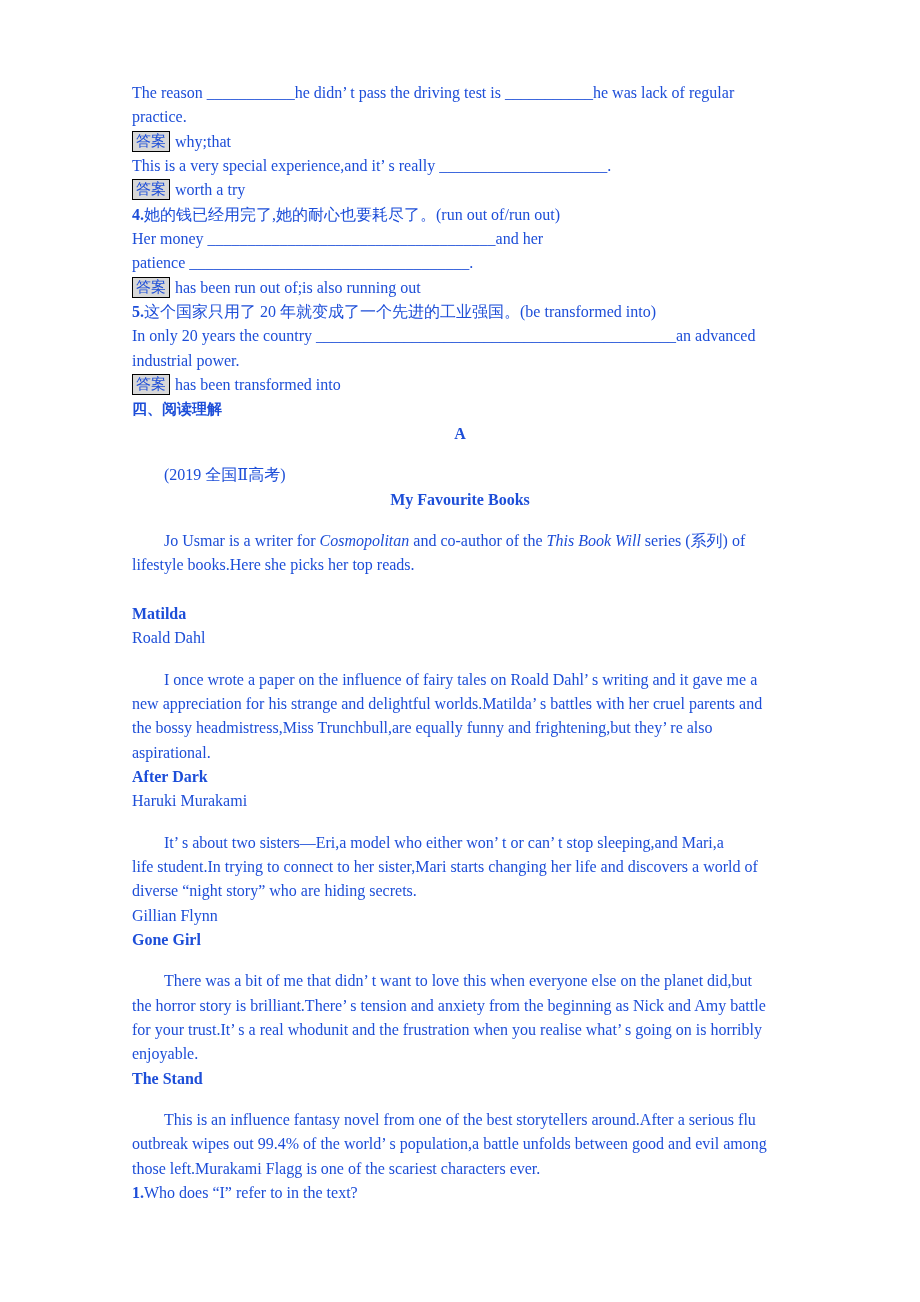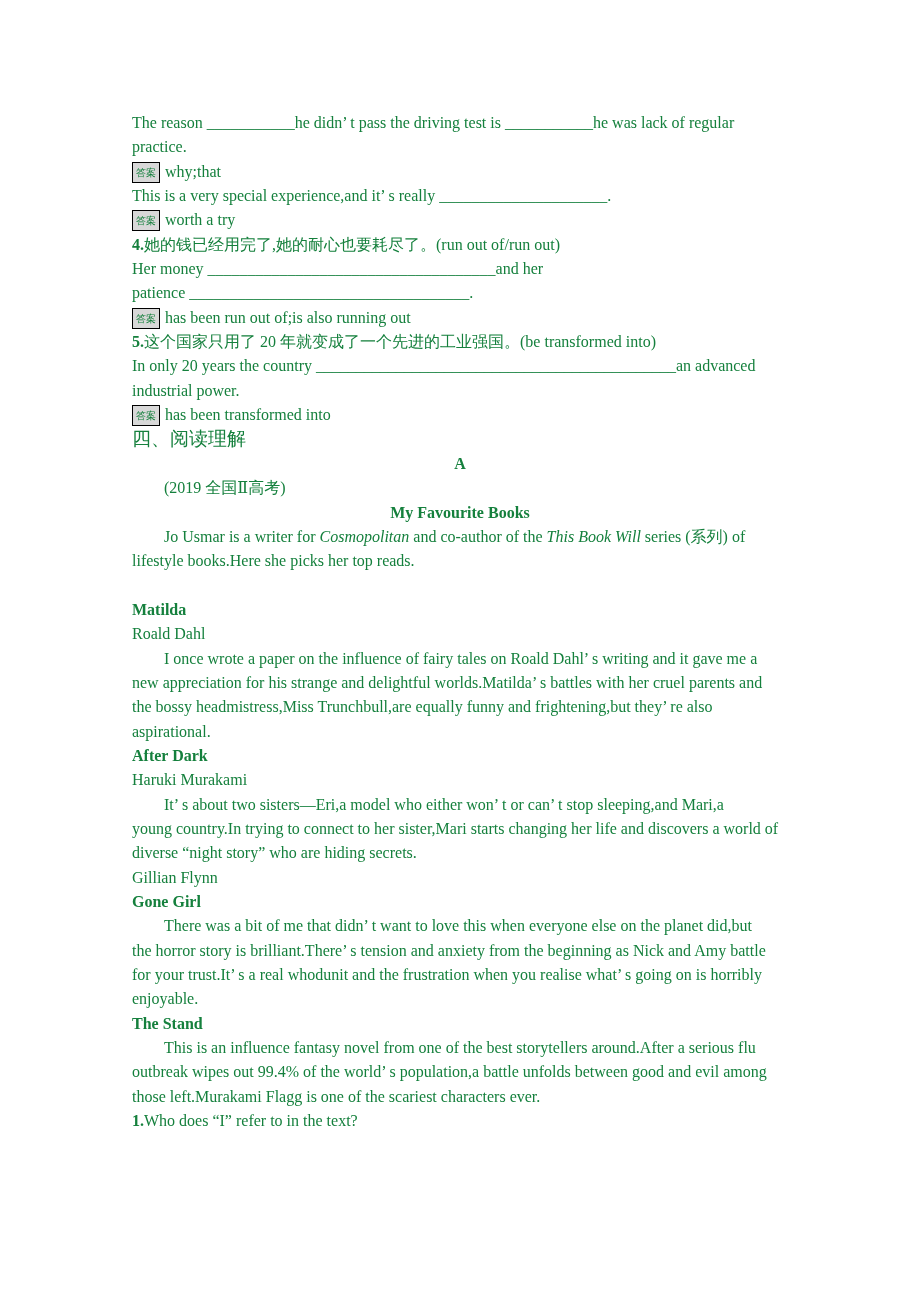--- a/index.html
+++ b/index.html
@@ -5,48 +5,48 @@
   html, body {
     margin: 0;
     padding: 0;
     background: #ffffff;
     width: 920px;
     height: 1302px;
     overflow: hidden;
   }
   .page {
     box-sizing: content-box;
-    padding: 111px 132px 0 132px;
+    padding: 81px 132px 0 132px;
     width: 656px;
-    color: #15803d;
+    color: #1d4ed8;
     font-family: "Liberation Serif", "DejaVu Serif", serif;
   }
   .line {
     font-size: 16px;
     line-height: 24.35px;
     height: 24.35px;
     white-space: nowrap;
   }
-  .line.indent { text-indent: 32px; }
+  .line.indent { text-indent: 32px; margin-top: 17px; }
   .line.center { text-align: center; }
   .line.blank  { }
   .line.section {
     font-family: "Liberation Sans", "DejaVu Sans", sans-serif;
-    font-weight: normal;
-    font-size: 19px;
+    font-weight: bold;
+    font-size: 15px;
   }
   .b { font-weight: bold; }
   .i { font-style: italic; }
   .answer-badge {
     display: inline-block;
     background: #d8d8d8;
     border: 1px solid #000000;
     padding: 0 3px;
     margin-right: 5px;
-    font-size: 10px;
+    font-size: 15px;
     line-height: 19px;
     vertical-align: 1px;
   }
 </style>
 </head>
 <body>
 
 <div class="page">
     <div class="line body"><span>The reason ___________he didn’ t pass the driving test is ___________he was lack of regular</span></div>
     <div class="line body"><span>practice.</span></div>
@@ -70,21 +70,21 @@
     <div class="line blank">&nbsp;</div>
     <div class="line body"><span class="b">Matilda</span></div>
     <div class="line body"><span>Roald Dahl</span></div>
     <div class="line body indent"><span>I once wrote a paper on the influence of fairy tales on Roald Dahl’ s writing and it gave me a</span></div>
     <div class="line body"><span>new appreciation for his strange and delightful worlds.Matilda’ s battles with her cruel parents and</span></div>
     <div class="line body"><span>the bossy headmistress,Miss Trunchbull,are equally funny and frightening,but they’ re also</span></div>
     <div class="line body"><span>aspirational.</span></div>
     <div class="line body"><span class="b">After Dark</span></div>
     <div class="line body"><span>Haruki Murakami</span></div>
     <div class="line body indent"><span>It’ s about two sisters—Eri,a model who either won’ t or can’ t stop sleeping,and Mari,a</span></div>
-    <div class="line body"><span>young country.In trying to connect to her sister,Mari starts changing her life and discovers a world of</span></div>
+    <div class="line body"><span>life student.In trying to connect to her sister,Mari starts changing her life and discovers a world of</span></div>
     <div class="line body"><span>diverse “night story” who are hiding secrets.</span></div>
     <div class="line body"><span>Gillian Flynn</span></div>
     <div class="line body"><span class="b">Gone Girl</span></div>
     <div class="line body indent"><span>There was a bit of me that didn’ t want to love this when everyone else on the planet did,but</span></div>
     <div class="line body"><span>the horror story is brilliant.There’ s tension and anxiety from the beginning as Nick and Amy battle</span></div>
     <div class="line body"><span>for your trust.It’ s a real whodunit and the frustration when you realise what’ s going on is horribly</span></div>
     <div class="line body"><span>enjoyable.</span></div>
     <div class="line body"><span class="b">The Stand</span></div>
     <div class="line body indent"><span>This is an influence fantasy novel from one of the best storytellers around.After a serious flu</span></div>
     <div class="line body"><span>outbreak wipes out 99.4% of the world’ s population,a battle unfolds between good and evil among</span></div>

